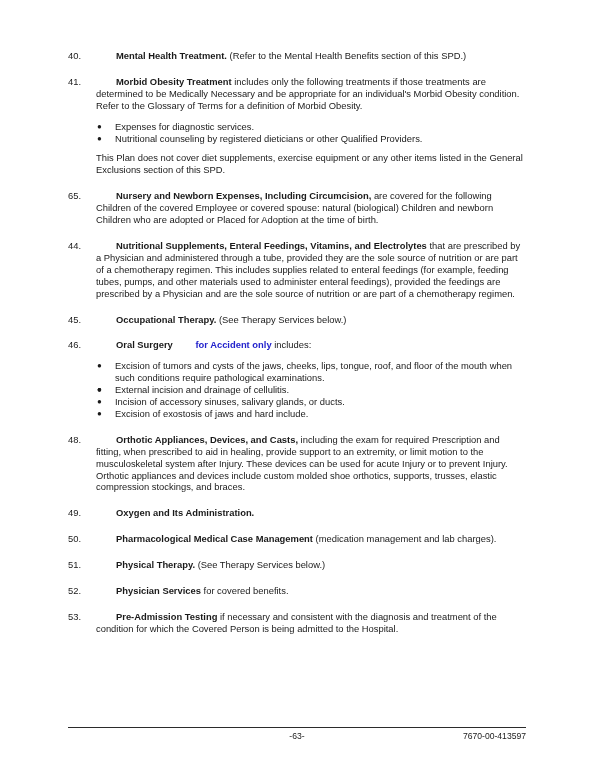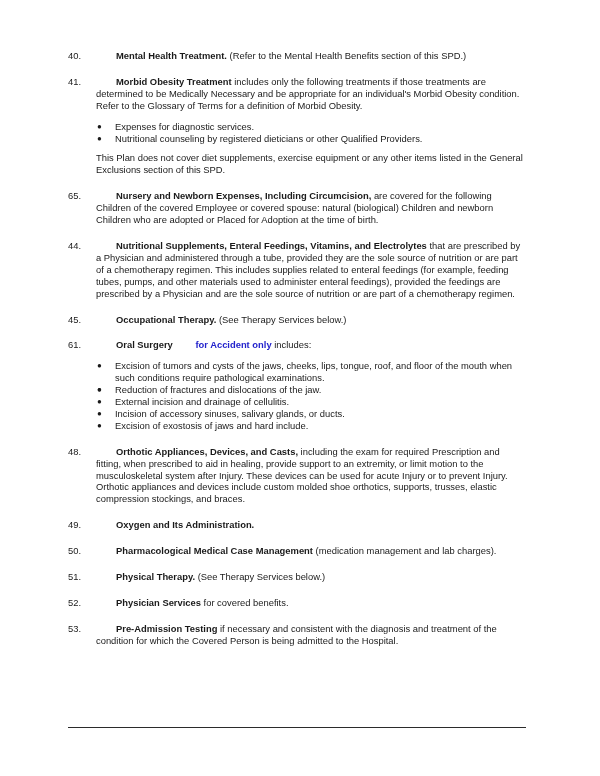--- a/index.html
+++ b/index.html
@@ -153,26 +153,26 @@
       <span class="item-num">44.</span>
       <span class="item-body"><b>Nutritional Supplements, Enteral Feedings, Vitamins, and Electrolytes</b><span> that are prescribed by a Physician and administered through a tube, provided they are the sole source of nutrition or are part of a chemotherapy regimen.  This includes supplies related to enteral feedings (for example, feeding tubes, pumps, and other materials used to administer enteral feedings), provided the feedings are prescribed by a Physician and are the sole source of nutrition or are part of a chemotherapy regimen.</span></span>
     </div>
 
     <div class="item gap-lg">
       <span class="item-num">45.</span>
       <span class="item-body"><b>Occupational Therapy.</b><span>  (See Therapy Services below.)</span></span>
     </div>
 
     <div class="item gap-lg">
-      <span class="item-num">61.</span>
+      <span class="item-num">46.</span>
       <span class="item-body"><b>Oral Surgery</b><b class="accent" style="color: rgb(34, 34, 204);"> for Accident only</b><span> includes:</span></span>
       <ul class="bullets">
         <li><span class="dot">●</span><span>Excision of tumors and cysts of the jaws, cheeks, lips, tongue, roof, and floor of the mouth when such conditions require pathological examinations.</span></li>
         <li><span class="dot">●</span></li>
-        <li><span class="dot">●</span><span>Reduction of fractures and dislocations of the jaw.</span></li>
+        <li><span class="dot">●</span></li>
         <li><span class="dot">●</span><span>External incision and drainage of cellulitis.</span></li>
         <li><span class="dot">●</span><span>Incision of accessory sinuses, salivary glands, or ducts.</span></li>
         <li><span class="dot">●</span><span>Excision of exostosis of jaws and hard include.</span></li>
       </ul>
     </div>
 
 
     <div class="item gap-lg">
       <span class="item-num">48.</span>
       <span class="item-body"><b>Orthotic Appliances, Devices, and Casts,</b><span> including the exam for required Prescription and fitting, when prescribed to aid in healing, provide support to an extremity, or limit motion to the musculoskeletal system after Injury.  These devices can be used for acute Injury or to prevent Injury.  Orthotic appliances and devices include custom molded shoe orthotics, supports, trusses, elastic compression stockings, and braces.</span></span>
@@ -200,15 +200,19 @@
 
     <div class="item">
       <span class="item-num">53.</span>
       <span class="item-body"><b>Pre-Admission Testing</b><span> if necessary and consistent with the diagnosis and treatment of the condition for which the Covered Person is being admitted to the Hospital.</span></span>
     </div>
 
   </div>
 
   <div class="footer">
     <div class="footer-rule"></div>
+    <div class="footer-row">
+      <div class="footer-page">-63-</div>
+      <div class="footer-code">7670-00-413597</div>
+    </div>
   </div>
 
 </div>
 
 </body></html>

